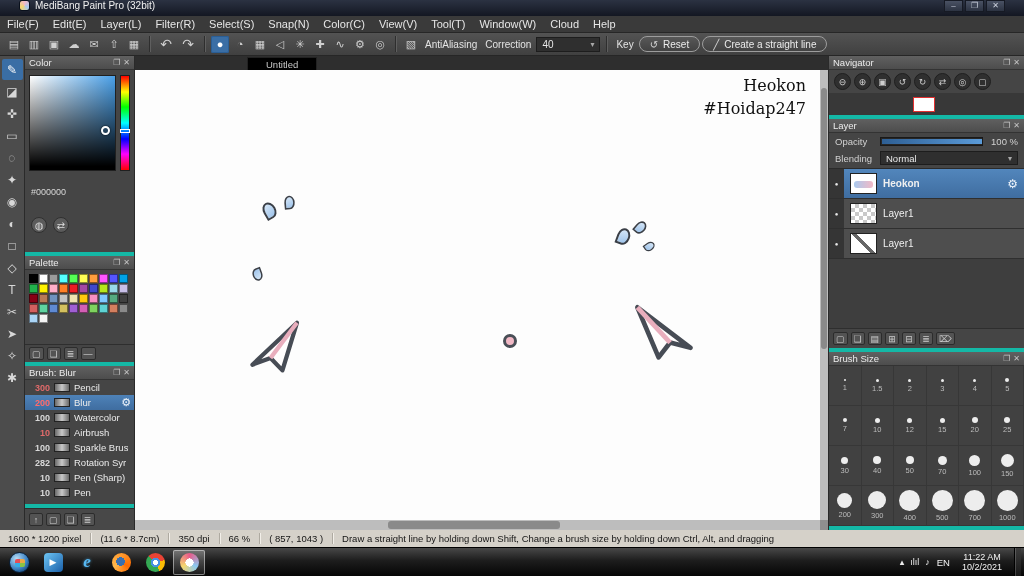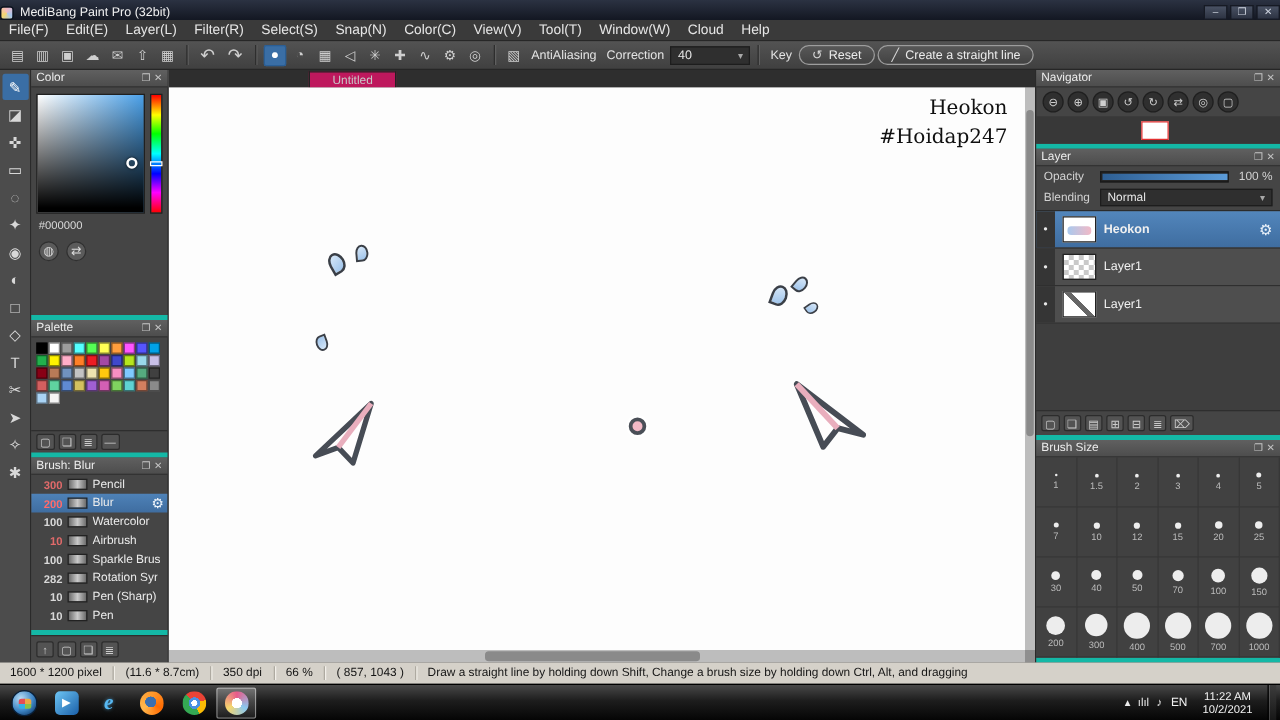--- a/index.html
+++ b/index.html
@@ -1,22 +1,22 @@
 <!DOCTYPE html>
 <html><head>
 <meta charset="utf-8">
 <style>
   *{box-sizing:border-box;margin:0;padding:0}
   html,body{background:#000}
   .screen{position:relative;width:1024px;height:576px;overflow:hidden;background:#3f3f3f;
           font-family:"Liberation Sans",sans-serif;color:#ddd;font-size:10px}
 
   
-  .titlebar{height:16px;background:linear-gradient(#2b3242,#131722);display:flex;align-items:flex-end;
-            padding:0 0;gap:5px;font-size:10px}
+  .titlebar{height:16px;background:linear-gradient(#2b3242,#131722);display:flex;align-items:flex-start;
+            padding:0 19px;gap:5px;font-size:10px}
   .app-icon{width:11px;height:11px;border-radius:3px;background:conic-gradient(#f2b8c6,#a8c8ee,#f5d76e,#f2b8c6);border:1px solid #09101c}
   .title{color:#f0f0f0}
   .win-controls{margin-left:auto;display:flex;gap:2px}
   .wbtn{width:19px;height:12px;background:linear-gradient(#4a5264,#2c3342);border:1px solid #161a24;
         font-size:8px;line-height:10px;text-align:center;color:#cdd3de}
 
   
   .menubar{height:17px;background:#3a3a3a;border-bottom:1px solid #272727;display:flex;align-items:center;
            font-size:11px;color:#e6e6e6}
   .mitem{padding:0 7px;cursor:default}
@@ -61,21 +61,21 @@
   .cur{width:20px;height:20px;background:#000;border:2px solid #cf2d2d}
   .cbg{width:13px;height:13px;background:#fff;border:1px solid #1f1f1f;margin:4px 0 0 4px}
   .rgb{display:flex;flex-direction:column;font-size:8px;color:#cfcfcf;gap:2px;margin-top:10px}
   .sv{flex:1;height:96px;position:relative;border:1px solid #202020;
       background:linear-gradient(to bottom,rgba(0,0,0,0) 0%,#000 96%),linear-gradient(to right,#fff,#4aa0e8)}
   .svmark{position:absolute;right:5px;top:50px;width:9px;height:9px;border:2px solid #fff;border-radius:50%;
           box-shadow:0 0 2px #000}
   .hue{width:10px;height:96px;border:1px solid #202020;position:relative;
        background:linear-gradient(#f00,#ff0 17%,#0f0 33%,#0ff 50%,#00f 67%,#f0f 83%,#f00)}
   .huemark{position:absolute;left:-1px;right:-1px;top:56%;height:4px;border:1px solid #fff}
-  .chex{font-size:9px;color:#d8d8d8;padding:4px 6px}
+  .chex{font-size:9px;color:#d8d8d8;padding:16px 6px}
   .cicons{display:flex;gap:6px;padding:4px 6px}
   .cbtn{width:16px;height:16px;border-radius:50%;background:#5b5b5b;display:flex;align-items:center;
         justify-content:center;font-size:10px;color:#ddd;border:1px solid #303030}
 
   .palette-panel{height:110px}
   .pgrid{display:flex;flex-wrap:wrap;gap:1px;padding:4px 4px;align-content:flex-start}
   .swatch{width:9px;height:9px;border:1px solid rgba(0,0,0,.45)}
   .pfooter,.lfooter,.left-footer{display:flex;align-items:center;gap:3px;padding:0 4px;border-top:1px solid #2e2e2e}
   .pfooter{margin-top:auto;height:18px}
   .fbtn{min-width:14px;height:13px;display:flex;align-items:center;justify-content:center;font-size:9px;
@@ -87,21 +87,21 @@
   .bnum{width:22px;text-align:right;font-size:9px;font-weight:bold}
   .bthumb{width:16px;height:9px;background:linear-gradient(90deg,#6a6a6a,#c9c9c9 50%,#6a6a6a);border:1px solid #222}
   .bname{font-size:9.5px;color:#ececec;white-space:nowrap;overflow:hidden}
   .brow.sel{background:linear-gradient(#4e82b8,#3f6da0)}
   .bgear{margin-left:auto;font-size:11px;color:#eef4fb}
   .left-footer{height:22px;margin-top:auto;background:#484848}
 
   
   .canvas-area{flex:1;position:relative;background:#8f8f8f;overflow:hidden}
   .tabbar{height:14px;background:#2e2e2e;display:flex;align-items:flex-end}
-  .tab{margin-left:112px;height:13px;padding:0 18px;background:#be185d;color:#c8c8c8;font-size:9.5px;
+  .tab{margin-left:112px;height:13px;padding:0 18px;background:#000000;color:#c8c8c8;font-size:9.5px;
        display:flex;align-items:center;border:1px solid #222;border-bottom:none}
   .canvas{position:absolute;left:0;top:14px;right:8px;bottom:10px;background:#fdfdfd;overflow:hidden}
   .vscroll{position:absolute;top:14px;right:0;bottom:10px;width:8px;background:#bdbdbd}
   .vthumb{position:absolute;left:1px;right:1px;top:4%;height:58%;background:#8a8a8a;border-radius:3px}
   .hscroll{position:absolute;left:0;right:8px;bottom:0;height:10px;background:#bdbdbd}
   .hthumb{position:absolute;top:1px;bottom:1px;left:37%;width:25%;background:#8a8a8a;border-radius:3px}
 
   .watermark{position:absolute;top:4px;right:14px;text-align:right;color:#101010;
              font-family:"DejaVu Serif",serif;font-size:16px;line-height:23px}
 

